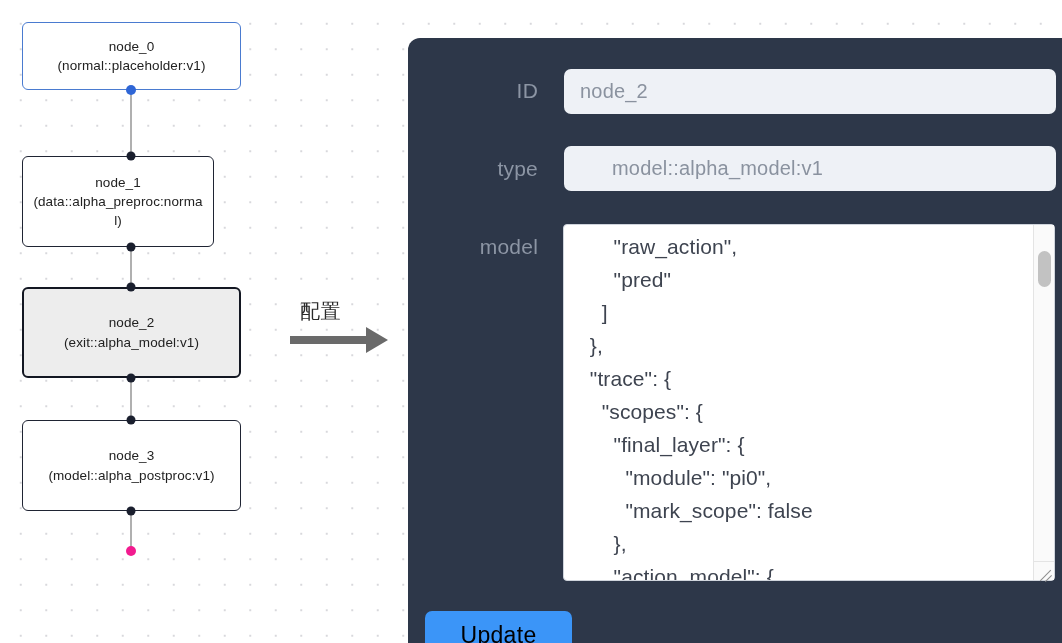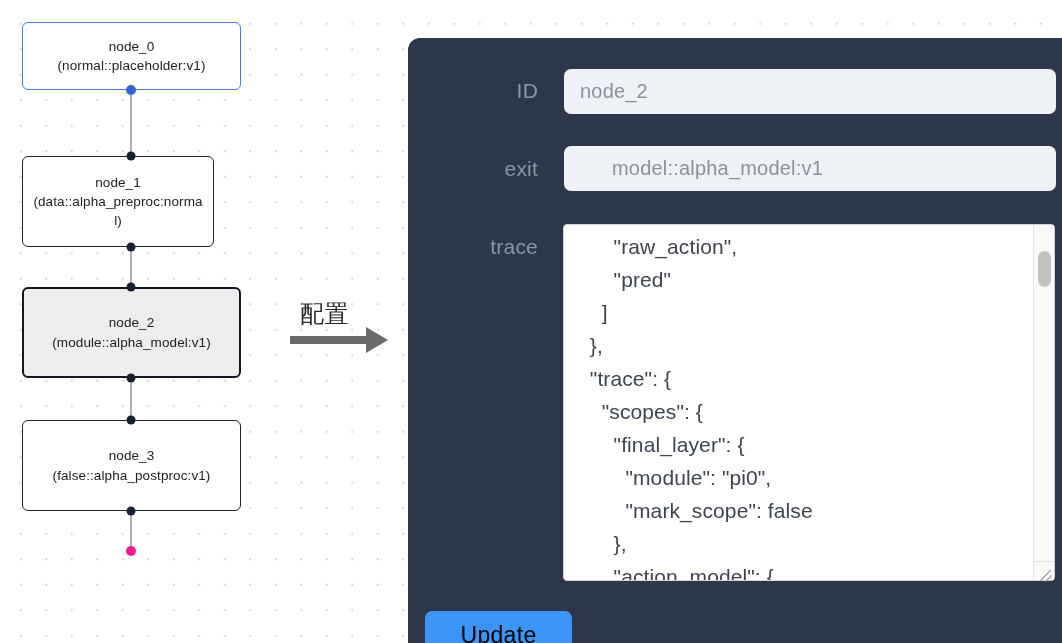--- a/index.html
+++ b/index.html
@@ -72,21 +72,21 @@
 
   
   #config-annotation {
     position: absolute;
     left: 290px; top: 298px;
     width: 110px; height: 62px;
   }
   #config-annotation .cfg-label {
     position: absolute;
     left: 10px; top: 0;
-    font-size: 24px;
+    font-size: 20px;
     color: #2a2a2a;
     font-family: "DejaVu Sans", "Liberation Sans", sans-serif;
     letter-spacing: 0.5px;
     white-space: nowrap;
   }
   #config-annotation .arrow-shaft {
     position: absolute;
     left: 0; top: 38px;
     width: 78px; height: 8px;
     background: #6a6a6a;
@@ -242,27 +242,27 @@
   </div>
   <div class="handle blue" style="left:131px; top:90px;"></div>
 
   <div class="node" style="left:22px; top:156px; width:192px; height:91px;">
     <span class="node-text"><span>node_1</span><br><span>(data::alpha_preproc:normal)</span></span>
   </div>
   <div class="handle" style="left:131px; top:156px;"></div>
   <div class="handle" style="left:131px; top:247px;"></div>
 
   <div class="node selected" style="left:22px; top:287px; width:219px; height:91px;">
-    <span class="node-text"><span>node_2</span><br><span>(module::alpha_model:v1)</span></span>
+    <span class="node-text"><span>node_2</span><br><span>(exit::alpha_model:v1)</span></span>
   </div>
   <div class="handle" style="left:131px; top:287px;"></div>
   <div class="handle" style="left:131px; top:378px;"></div>
 
   <div class="node" style="left:22px; top:420px; width:219px; height:91px;">
-    <span class="node-text"><span>node_3</span><br><span>(false::alpha_postproc:v1)</span></span>
+    <span class="node-text"><span>node_3</span><br><span>(model::alpha_postproc:v1)</span></span>
   </div>
   <div class="handle" style="left:131px; top:420px;"></div>
   <div class="handle" style="left:131px; top:511px;"></div>
 
   <div class="handle pink" style="left:131px; top:551px;"></div>
 
   <div id="config-annotation">
     <span class="cfg-label">配置</span>
     <div class="arrow-shaft"></div>
     <div class="arrow-head"></div>
@@ -271,26 +271,26 @@
 </div>
 
 <div id="inspector-panel">
 
   <div class="field-row" id="row-id">
     <span class="field-label">ID</span>
     <input class="field-input" id="id-input" type="text" value="node_2" style="">
   </div>
 
   <div class="field-row" id="row-type">
-    <span class="field-label">exit</span>
+    <span class="field-label">type</span>
     <input class="field-input" id="type-input" type="text" value="model::alpha_model:v1" style="">
   </div>
 
   <div class="field-row" id="row-config">
-    <span class="field-label">trace</span>
+    <span class="field-label">model</span>
     <div id="config-textarea-wrap">
       <textarea id="config-textarea" spellcheck="false" style="">      "raw_action",
       "pred"
     ]
   },
   "trace": {
     "scopes": {
       "final_layer": {
         "module": "pi0",
         "mark_scope": false

